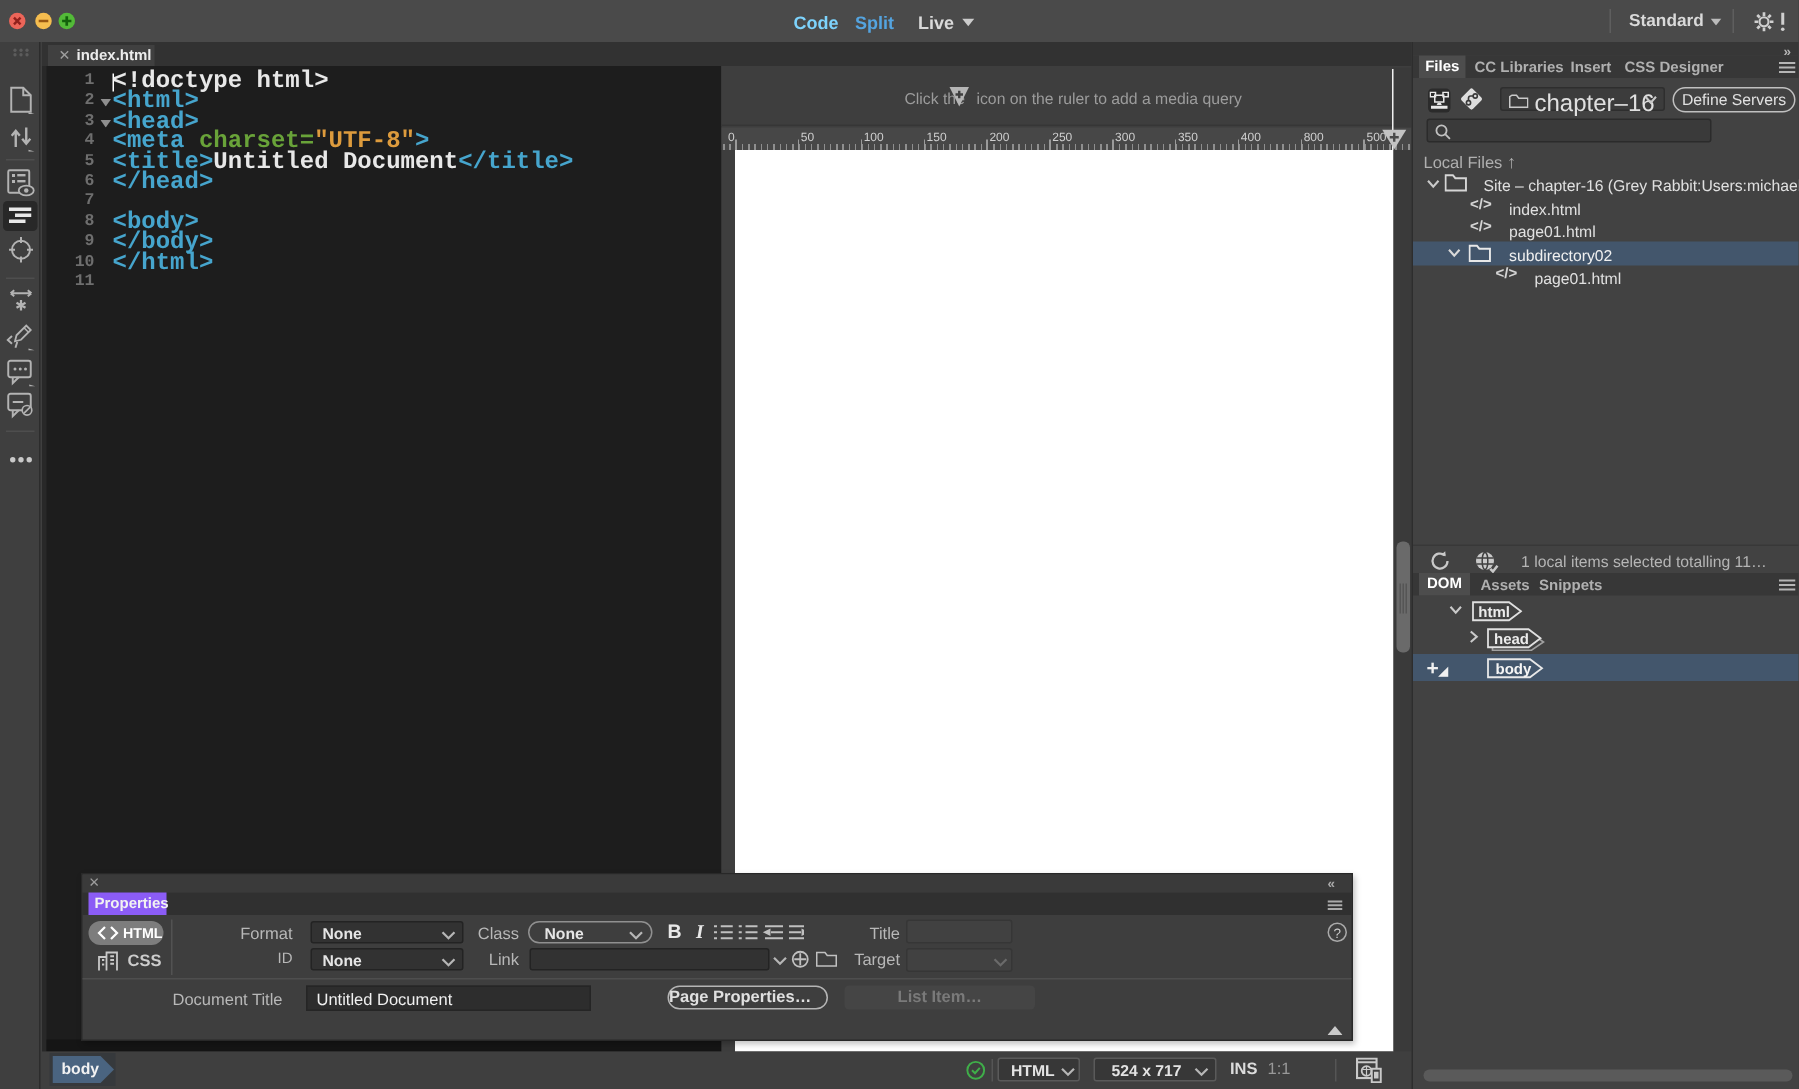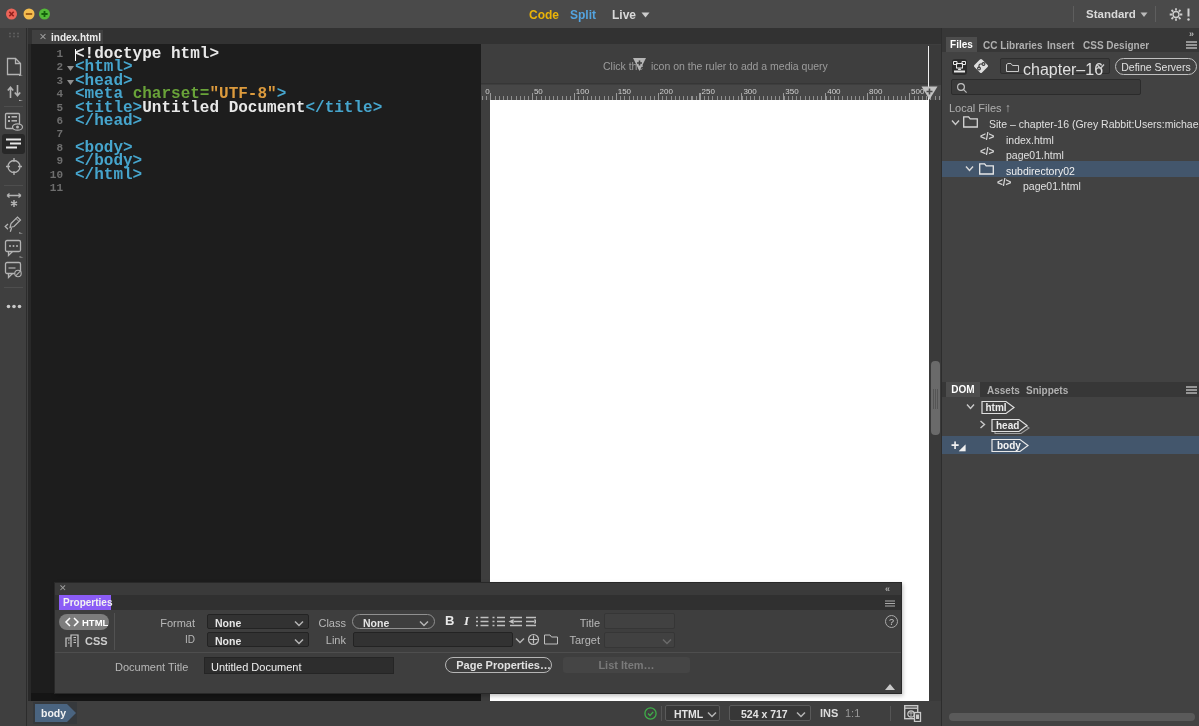--- a/index.html
+++ b/index.html
@@ -11,21 +11,21 @@
 
 <div class="a" style="left:0;top:0;width:1199px;height:28px;background:#4a4a4a">
   <svg class="a" style="left:5px;top:8px" width="46" height="12">
     <circle cx="6.5" cy="6" r="5.5" fill="#ec6559"></circle>
     <path d="M4.3 3.8l4.4 4.4M8.7 3.8l-4.4 4.4" stroke="#91201c" stroke-width="1.6"></path>
     <circle cx="24" cy="6" r="5.5" fill="#f5bd4f"></circle>
     <path d="M20.8 6h6.4" stroke="#985712" stroke-width="1.8"></path>
     <circle cx="39.5" cy="6" r="5.5" fill="#53ba38"></circle>
     <path d="M36.4 6h6.2M39.5 2.9v6.2" stroke="#13610b" stroke-width="1.8"></path>
   </svg>
-  <div class="a bold" style="left:529px;top:8px;font-size:12px;color:#eab308">Code</div>
+  <div class="a bold" style="left:529px;top:8px;font-size:12px;color:#7dd3fc">Code</div>
   <div class="a bold" style="left:570px;top:8px;font-size:12px;color:#54a4e0">Split</div>
   <div class="a bold" style="left:612px;top:8px;font-size:12px;color:#d9d9d9">Live</div>
   <svg class="a" style="left:641px;top:12px" width="9" height="6">
       <path d="M0.5 0.5h8l-4 5z" fill="#cccccc"></path>
     </svg>
   <div class="a" style="left:1073px;top:6px;width:1px;height:16px;background:#5e5e5e"></div>
   <div class="a bold" style="left:1086px;top:8px;font-size:11.5px;color:#d9d9d9">Standard</div>
   <svg class="a" style="left:1140px;top:12px" width="8" height="5">
       <path d="M0.5 0.5h7l-3.5 4.5z" fill="#bbbbbb"></path>
     </svg>
@@ -300,20 +300,32 @@
   <svg class="a" style="left:23px;top:137px" width="9" height="7">
       <path d="M1 1.5l3.5 4 3.5-4" fill="none" stroke="#d9d9d9" stroke-width="1.4"></path>
     </svg>
   <svg class="a" style="left:37px;top:134px" width="15" height="13" viewBox="0 0 15 13">
     <path d="M0.7 3v9h13.6V3.8H7.2L5.6 1.8H0.7z" fill="none" stroke="#e8e8e8" stroke-width="1.3"></path>
   </svg>
   <div class="a" style="left:64px;top:136.5px;font-size:10.5px;color:#f0f0f0">subdirectory02</div>
   <div class="a bold" style="left:55px;top:149px;font-size:10px;color:#d5d5d5">&lt;/&gt;</div>
   <div class="a" style="left:81px;top:151.5px;font-size:10.5px;color:#e0e0e0">page01.html</div>
 
+  <div class="a" style="left:0;top:335px;width:258px;height:19px;background:#424242;border-top:1px solid #383838">
+    <svg class="a" style="left:11px;top:3px" width="14" height="14" viewBox="0 0 14 14">
+      <path d="M12 7a5 5 0 1 1-1.8-3.8" fill="none" stroke="#c9c9c9" stroke-width="1.5"></path>
+      <path d="M10.5 0.5l0.3 3.3L7.6 3z" fill="#c9c9c9"></path>
+    </svg>
+    <svg class="a" style="left:41px;top:3px" width="17" height="15" viewBox="0 0 17 15">
+      <circle cx="7" cy="7" r="6" fill="#c9c9c9"></circle>
+      <path d="M7 1C4.5 2.5 4.5 11.5 7 13M7 1c2.5 1.5 2.5 10.5 0 12M1.2 5h11.6M1.2 9h11.6" stroke="#3f3f3f" stroke-width="1" fill="none"></path>
+      <path d="M10.5 12.2l1.8 1.8 3-3.8" fill="none" stroke="#c9c9c9" stroke-width="1.7"></path>
+    </svg>
+    <div class="a" style="left:72px;top:4.5px;font-size:10.5px;color:#b5b5b5">1 local items selected totalling 11…</div>
+  </div>
 
   <div class="a" style="left:0;top:354px;width:258px;height:15px;background:#373737"></div>
   <div class="a bold" style="left:4px;top:354px;width:34px;height:15px;background:#4d4d4d;color:#fff;font-size:10px;text-align:center;line-height:15px">DOM</div>
   <div class="a bold" style="left:45px;top:356.5px;font-size:10px;color:#b0b0b0">Assets</div>
   <div class="a bold" style="left:84px;top:356.5px;font-size:10px;color:#b0b0b0">Snippets</div>
   <svg class="a" style="left:244px;top:358px" width="11" height="8">
       <path d="M0 1h11M0 4h11M0 7h11" stroke="#b5b5b5" stroke-width="1.4"></path>
     </svg>
 
   <svg class="a" style="left:24px;top:375px" width="9" height="7">
@@ -420,18 +432,18 @@
         <path d="M1 1.5l4 4 4-4" fill="none" stroke="#6a6a6a" stroke-width="1.5"></path>
       </svg>
   </div>
   <div class="a" style="left:830px;top:32px;width:13px;height:13px;border:1px solid #aaa;border-radius:50%;color:#ccc;font-size:9px;text-align:center;line-height:13px">?</div>
   <div class="a" style="left:0;top:69px;width:846px;height:1px;background:#4e4e4e"></div>
 
   <div class="a" style="left:60px;top:78px;width:82px;height:12px;font-size:11px;color:#b8b8b8;">Document Title</div>
   <div class="a" style="left:149px;top:74px;width:190px;height:17px;background:#2d2d2d;border:1px solid #252525">
     <div class="a" style="left:6px;top:2.5px;font-size:11px;color:#f0f0f0">Untitled Document</div>
   </div>
-  <div class="a" style="left:390px;top:74px;width:107px;height:16px;border:1px solid #b5b5b5;border-radius:8px;color:#e0e0e0;font-size:11px;font-weight:bold;text-align:right;line-height:15px">Page Properties…</div>
+  <div class="a" style="left:390px;top:74px;width:107px;height:16px;border:1px solid #b5b5b5;border-radius:8px;color:#e0e0e0;font-size:11px;font-weight:bold;text-align:left;line-height:15px">Page Properties…</div>
   <div class="a" style="left:508px;top:74px;width:127px;height:16px;background:#454545;border-radius:3px;color:#7a7a7a;font-size:11px;font-weight:bold;text-align:center;line-height:16px">List Item…</div>
   <svg class="a" style="left:830px;top:101px" width="10" height="6">
       <path d="M5 0l5 6H0z" fill="#c9c9c9"></path>
     </svg>
 </div>
 
 </body></html>

